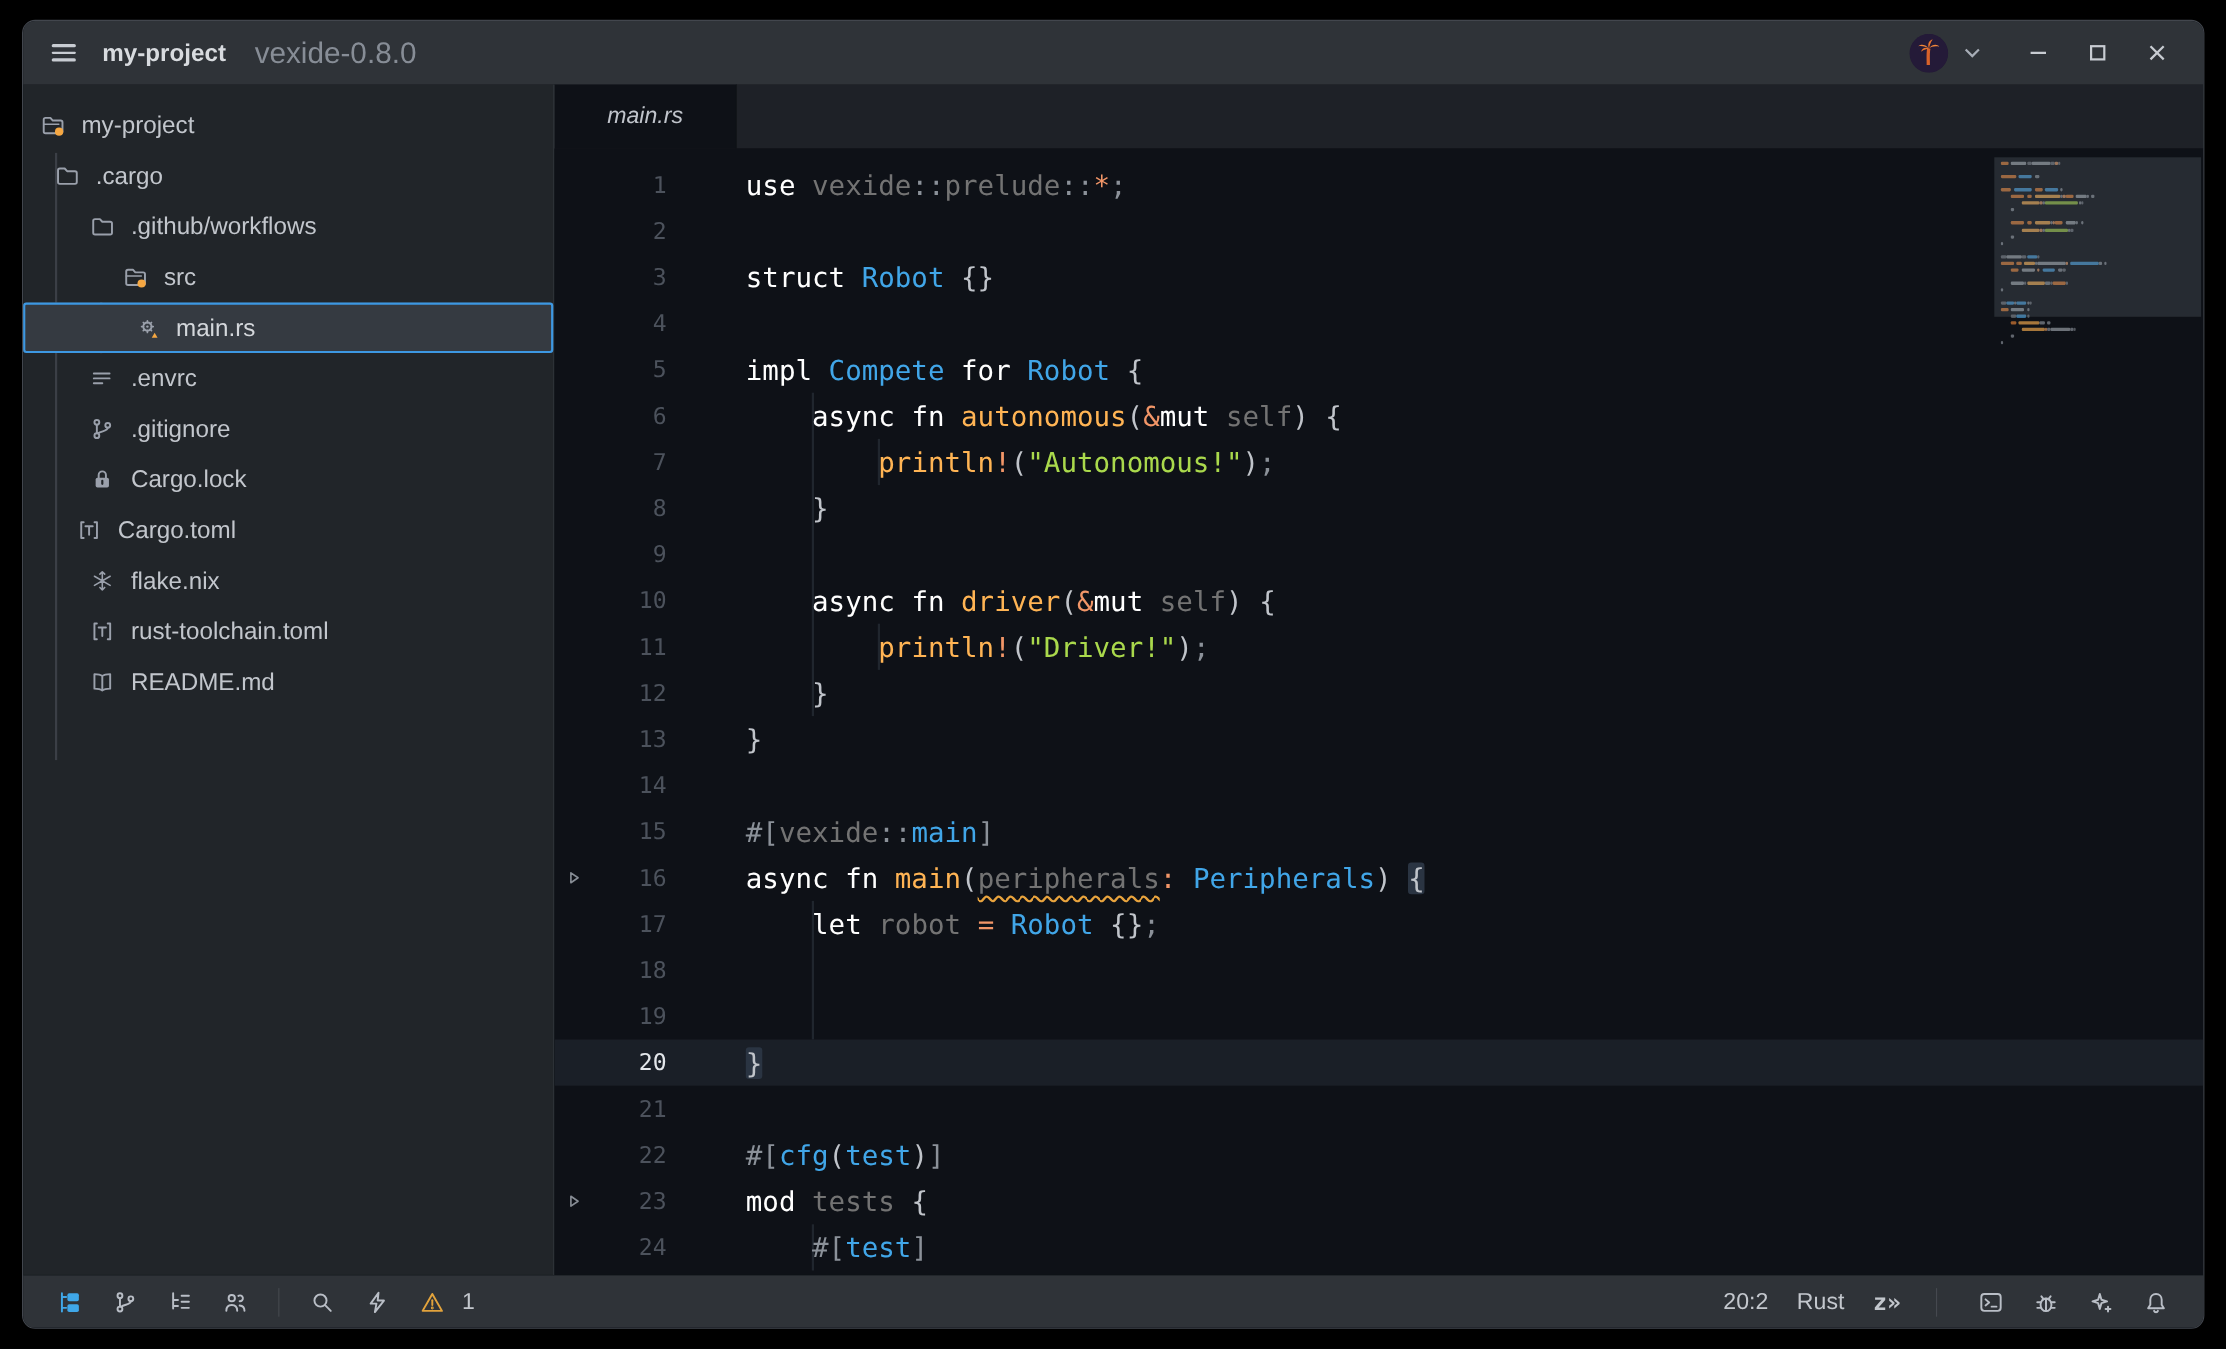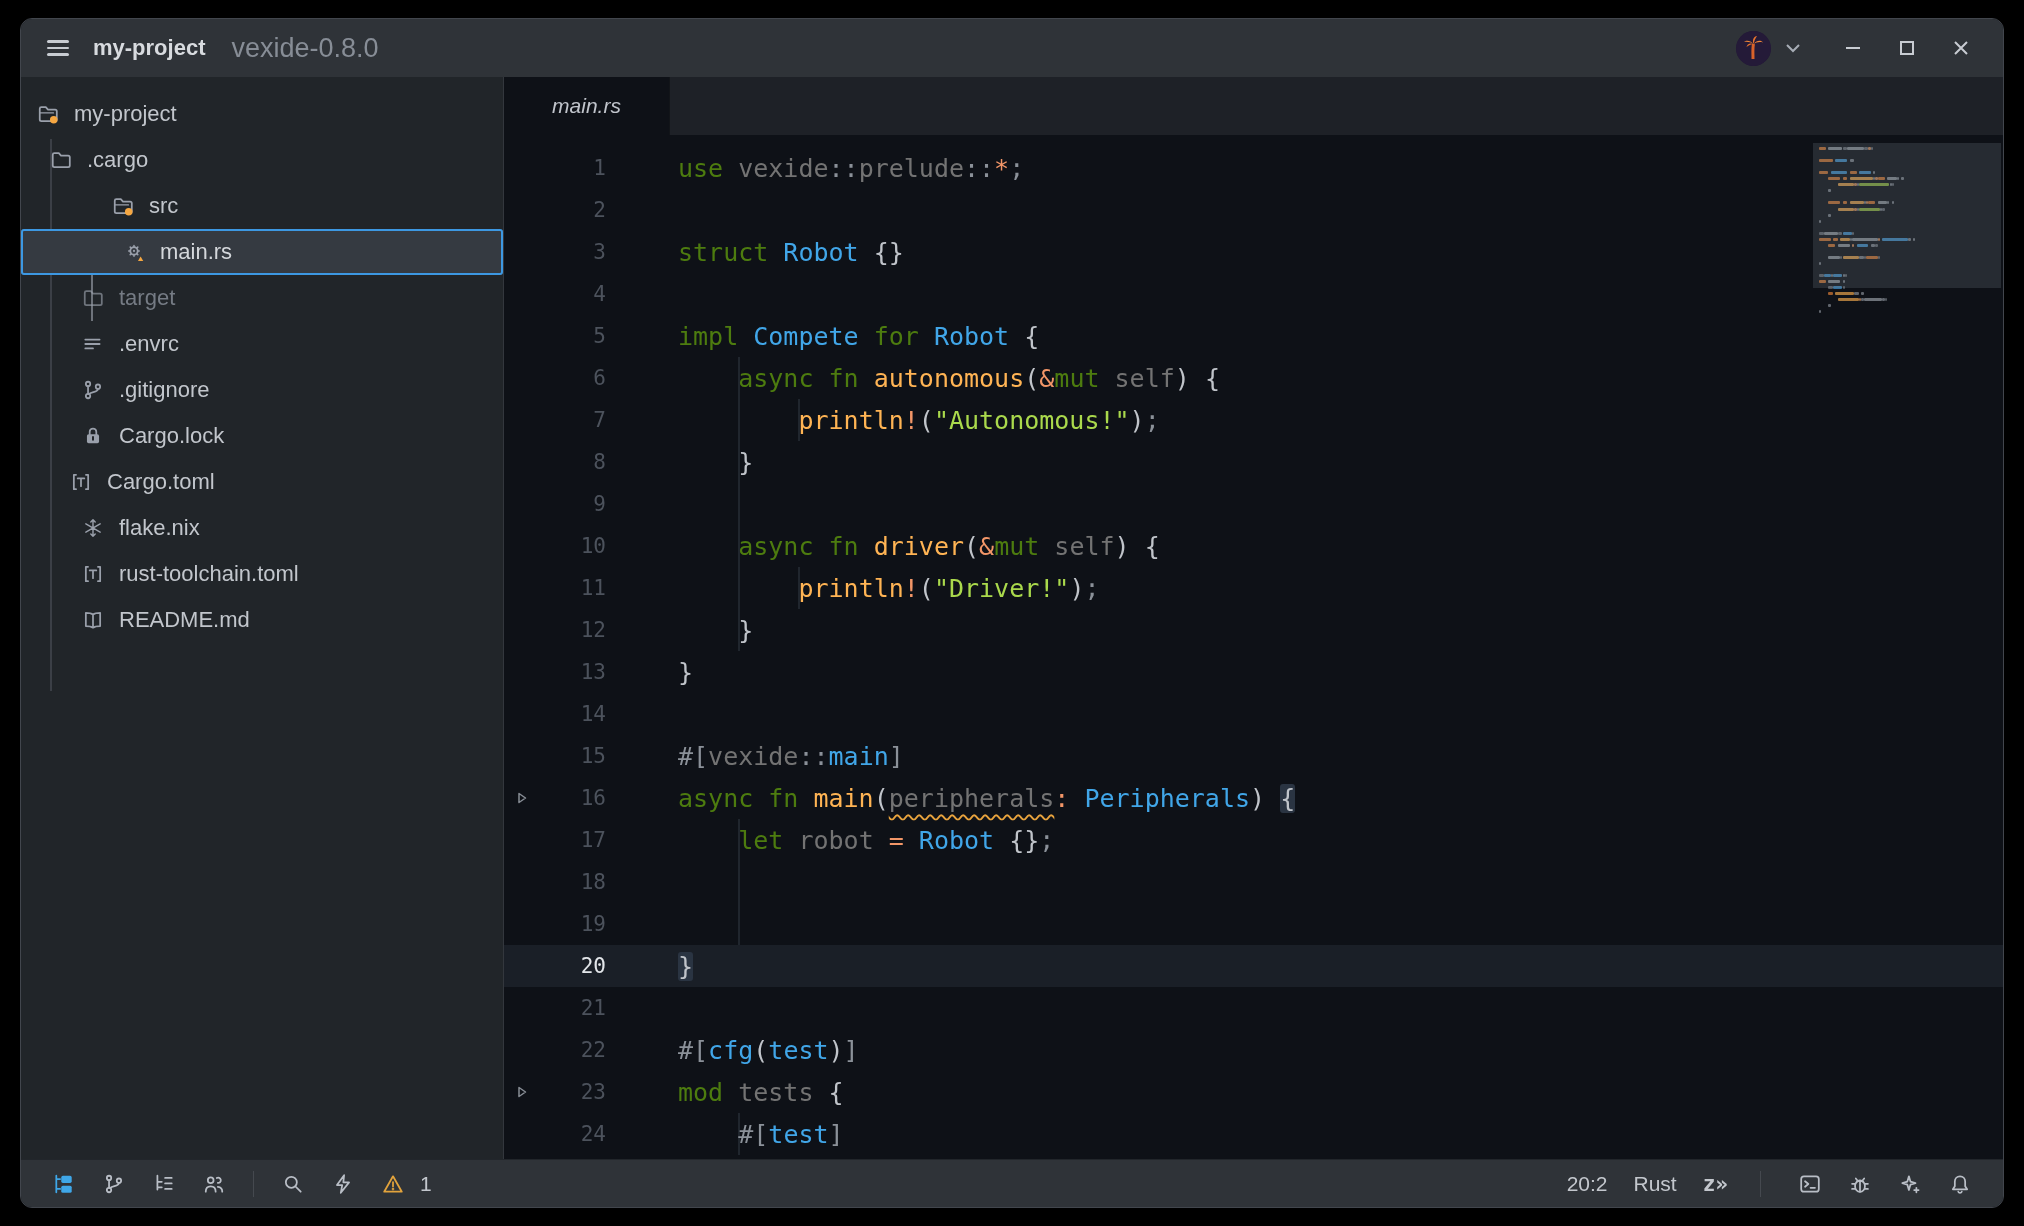--- a/index.html
+++ b/index.html
@@ -41,21 +41,21 @@
 
   #editor { flex:1 1 auto; position:relative; background:#0e1117; overflow:hidden;
             font-family:"DejaVu Sans Mono", monospace; }
   #lines { position:absolute; inset:12px 0 auto 0; }
   .cl { height:42px; display:flex; align-items:center; position:relative; }
   .cl.active { background:#1a1f27; }
   .fold { width:36px; flex:0 0 auto; display:flex; align-items:center; justify-content:center; cursor:pointer; }
   .lnum { width:66px; flex:0 0 auto; text-align:right; font-size:21px; color:#4c525c; }
   .cl.active .lnum { color:#e3e6ea; }
   .ccode { margin-left:72px; font-size:25px; white-space:pre; letter-spacing:0; }
-  .c-kw{color:#4d7c0f;} .c-op{color:#f29668;} .c-fn{color:#ffb454;}
+  .c-kw{color:#ffffff;} .c-op{color:#f29668;} .c-fn{color:#ffb454;}
   .c-type{color:#41a6e8;} .c-str{color:#aad94c;} .c-fg{color:#737373;}
   .c-pun{color:#c0c4ca;} .c-dim{color:#8b9199;}
   .tok-hl { background:#2a3442; border-radius:3px; }
   .squiggle { text-decoration:underline; text-decoration-style:wavy; text-decoration-color:#e8a33d;
               text-decoration-thickness:2px; text-underline-offset:7px; }
   .iguide { position:absolute; width:1.5px; background:#20262e; }
 
   #minimap { position:absolute; top:0; right:2px; width:188px; height:330px; }
   #minimap .mrow { position:absolute; height:3px; border-radius:1px; opacity:.85; }
   #mm-viewport { position:absolute; left:0; right:0; top:8px; height:145px;
@@ -132,42 +132,42 @@
                 <circle cx="15.2" cy="15.2" r="3.4" fill="#f5a742" stroke="none"></circle>
               </svg></span>
             <span>my-project</span>
           </div>
           <div class="tree-row" style="padding-left: 29px;">
             <span class="ticon"><svg width="22" height="22" viewBox="0 0 20 20" fill="none" stroke="#9aa0ab" stroke-width="1.6" stroke-linecap="round" stroke-linejoin="round">
                 <path d="M2.5 5.2 Q2.5 3.8 4 3.8 H8 L10 6 H16.5 Q18 6 18 7.5 V15 Q18 16.5 16.5 16.5 H4 Q2.5 16.5 2.5 15 Z"></path>
               </svg></span>
             <span>.cargo</span>
           </div>
+          <div class="tree-row" style="padding-left: 61px;">
+            <span class="ticon"><svg width="22" height="22" viewBox="0 0 20 20" fill="none" stroke="#9aa0ab" stroke-width="1.6" stroke-linecap="round" stroke-linejoin="round">
+                <path d="M2.5 5.2 Q2.5 3.8 4 3.8 H8 L10 6 H16.5 Q18 6 18 7.5 V15 Q18 16.5 16.5 16.5 H4 Q2.5 16.5 2.5 15 Z"></path>
+              </svg></span>
+            <span>.github/workflows</span>
+          </div>
           <div class="tree-row" style="padding-left: 91px;">
             <span class="ticon"><svg width="22" height="22" viewBox="0 0 20 20" fill="none" stroke="#9aa0ab" stroke-width="1.6" stroke-linecap="round" stroke-linejoin="round">
                 <path d="M2.5 5.2 Q2.5 3.8 4 3.8 H8 L10 6 H16.5 Q18 6 18 7.5 V15 Q18 16.5 16.5 16.5 H4 Q2.5 16.5 2.5 15 Z"></path>
                 <path d="M2.5 9 H15" stroke-width="1.2"></path>
                 <circle cx="15.2" cy="15.2" r="3.4" fill="#f5a742" stroke="none"></circle>
               </svg></span>
             <span>src</span>
           </div>
           <div class="tree-row selected" style="padding-left: 102px;">
             <span class="ticon"><svg width="22" height="22" viewBox="0 0 20 20" fill="none" stroke="#9aa0ab" stroke-width="1.6" stroke-linecap="round" stroke-linejoin="round">
                 <circle cx="10" cy="9" r="3.4"></circle>
                 <circle cx="10" cy="9" r="1" fill="#9aa0ab" stroke="none"></circle>
                 <path d="M10 4.2 V5.8 M10 12.2 V13.8 M5.2 9 H6.8 M13.2 9 H14.8 M6.6 5.6 7.7 6.7 M13.4 5.6 12.3 6.7 M6.6 12.4 7.7 11.3 M13.4 12.4 12.3 11.3" stroke-width="1.4"></path>
                 <path d="M13.6 18.2 L16 14 L18.4 18.2 Z" fill="#f5a742" stroke="none"></path>
               </svg></span>
             <span>main.rs</span>
-          </div>
-          <div class="tree-row dimmed" style="padding-left: 61px;">
-            <span class="ticon"><svg width="22" height="22" viewBox="0 0 20 20" fill="none" stroke="#9aa0ab" stroke-width="1.6" stroke-linecap="round" stroke-linejoin="round">
-                <path d="M2.5 5.2 Q2.5 3.8 4 3.8 H8 L10 6 H16.5 Q18 6 18 7.5 V15 Q18 16.5 16.5 16.5 H4 Q2.5 16.5 2.5 15 Z"></path>
-              </svg></span>
-            <span>target</span>
           </div>
           <div class="tree-row" style="padding-left: 61px;">
             <span class="ticon"><svg width="22" height="22" viewBox="0 0 20 20" fill="none" stroke="#9aa0ab" stroke-width="1.6" stroke-linecap="round" stroke-linejoin="round">
                 <path d="M3 6 H16 M3 10 H16 M3 14 H10"></path>
               </svg></span>
             <span>.envrc</span>
           </div>
           <div class="tree-row" style="padding-left: 61px;">
             <span class="ticon"><svg width="22" height="22" viewBox="0 0 20 20" fill="none" stroke="#9aa0ab" stroke-width="1.6" stroke-linecap="round" stroke-linejoin="round">
                 <circle cx="5.5" cy="4.5" r="2"></circle>

